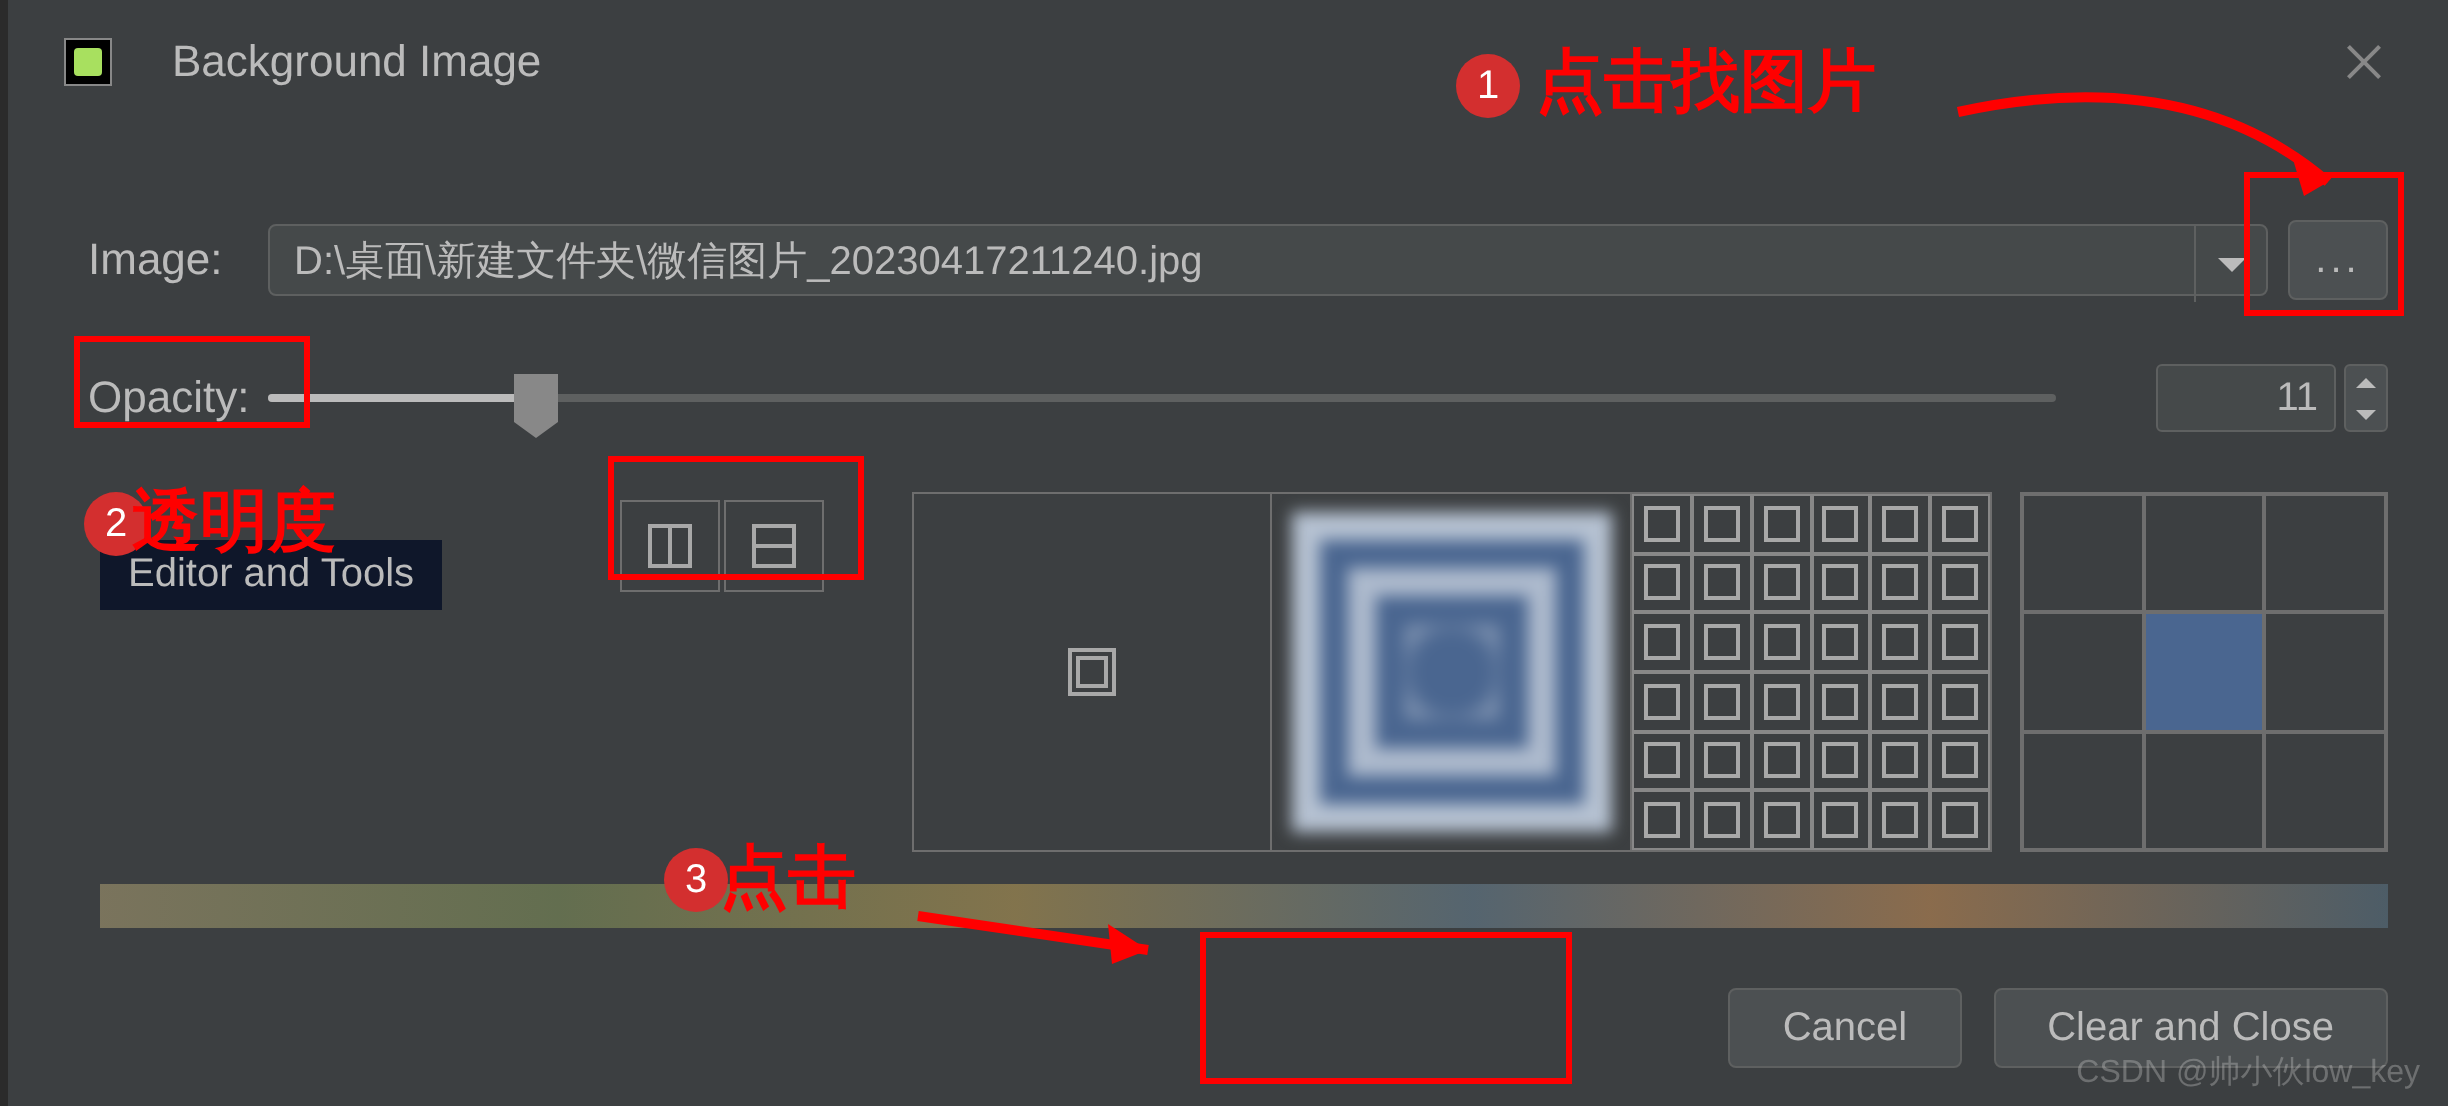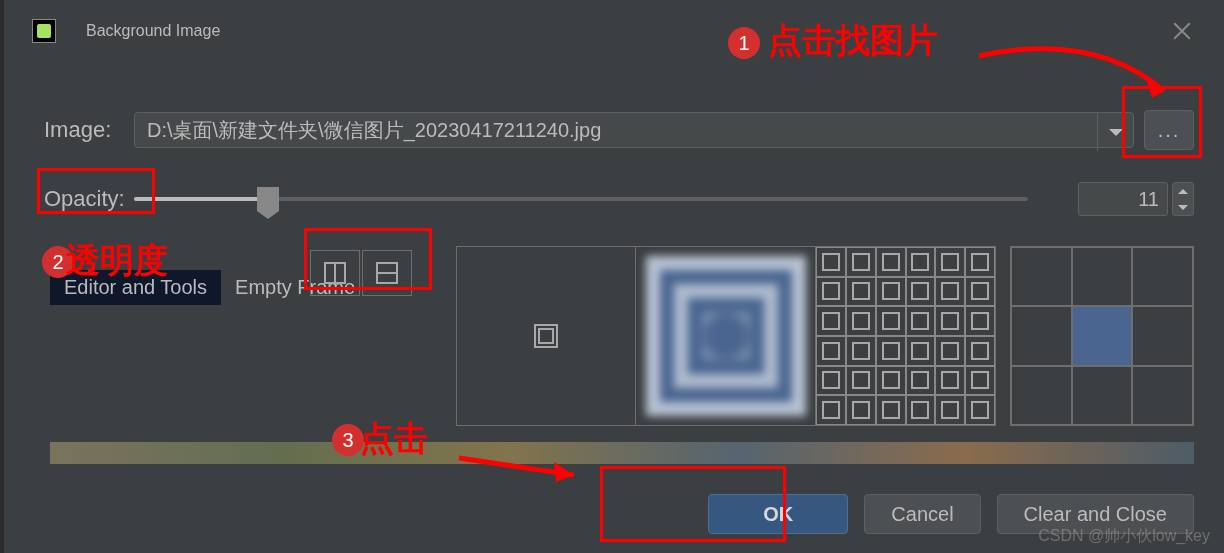--- a/index.html
+++ b/index.html
@@ -18,21 +18,21 @@
     padding: 12px 20px 0 28px;
     height: 50px;
   }
   .app-icon {
     width: 24px; height: 24px;
     background: #000; border: 1px solid #888;
     display: flex; align-items: center; justify-content: center;
     margin-right: 30px;
   }
   .app-icon-inner { width: 14px; height: 14px; background: #a8e05f; border-radius: 2px; }
-  .title-text { color: #bbbbbb; font-size: 16px; }
+  .title-text { color: #bbbbbb; font-size: 22px; }
   .close-x {
     position: absolute; right: 30px; top: 20px;
     width: 24px; height: 24px;
     color: #999; font-size: 24px;
   }
   .close-x::before, .close-x::after {
     content: ''; position: absolute; left: 11px; top: 0;
     width: 2px; height: 22px; background: #888;
   }
   .close-x::before { transform: rotate(45deg); }
@@ -286,21 +286,20 @@
     <div class="layout-buttons">
       <div class="layout-btn">
           <div class="layout-glyph vert"></div>
         </div>
       <div class="layout-btn">
           <div class="layout-glyph horz"></div>
         </div>
     </div>
     <div class="tab-row">
       <div class="tab active">Editor and Tools</div>
-      <div class="tab">Empty Frame</div>
     </div>
   </div>
 
   <div class="preview-panels">
     <div class="panel">
       <div class="mini-square"></div>
     </div>
     <div class="panel">
       <div class="blur-square"></div>
     </div>
@@ -355,21 +354,20 @@
     <div class="grid9-cell"></div>
     <div class="grid9-cell"></div>
     <div class="grid9-cell"></div>
     <div class="grid9-cell"></div>
   </div>
 </div>
 
 <div class="preview-strip"></div>
 
 <div class="button-row">
-  <div class="btn primary">OK</div>
   <div class="btn">Cancel</div>
   <div class="btn">Clear and Close</div>
 </div>
 
 <div class="anno-badge" style="left:724px; top:27px;">1</div>
 <div class="anno-text" style="left:764px; top:18px;">点击找图片</div>
 <svg class="arrow" style="left:970px; top:36px;" width="210" height="80">
   <path d="M 5 20 Q 120 -5 190 55" stroke="#ff0000" stroke-width="5" fill="none"></path>
   <polygon points="190,55 172,42 178,62" fill="#ff0000"></polygon>
 </svg>

